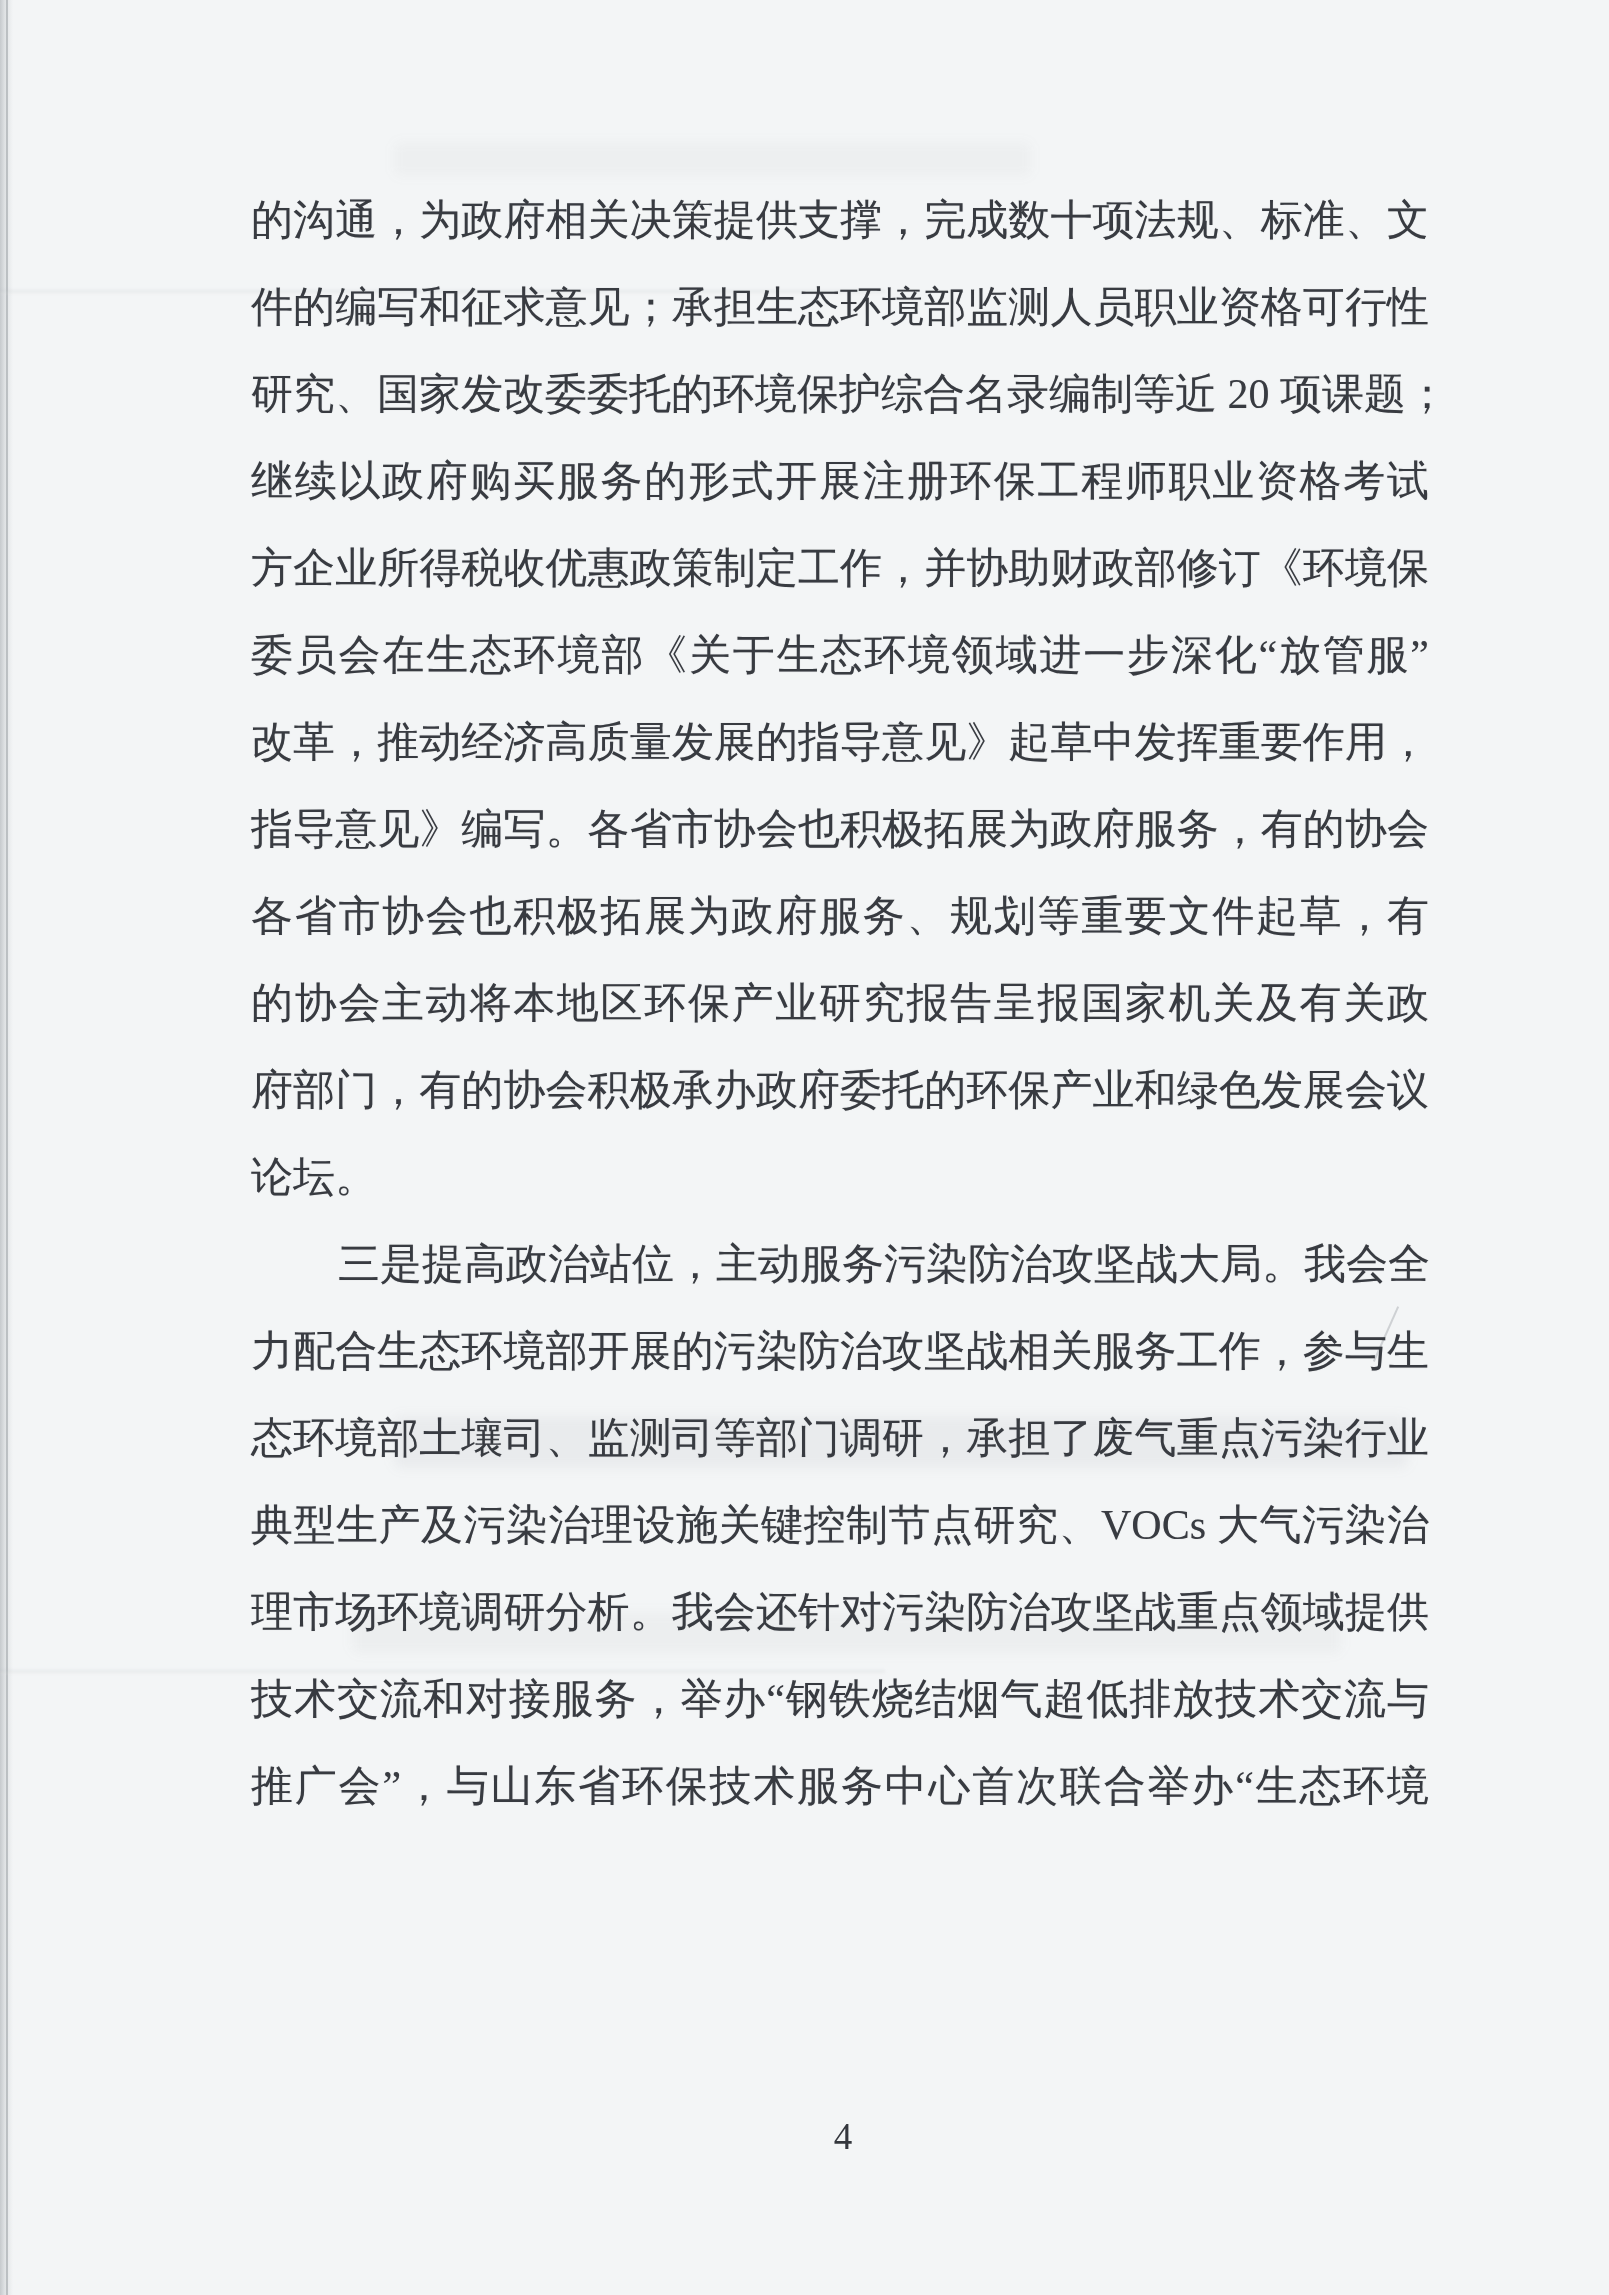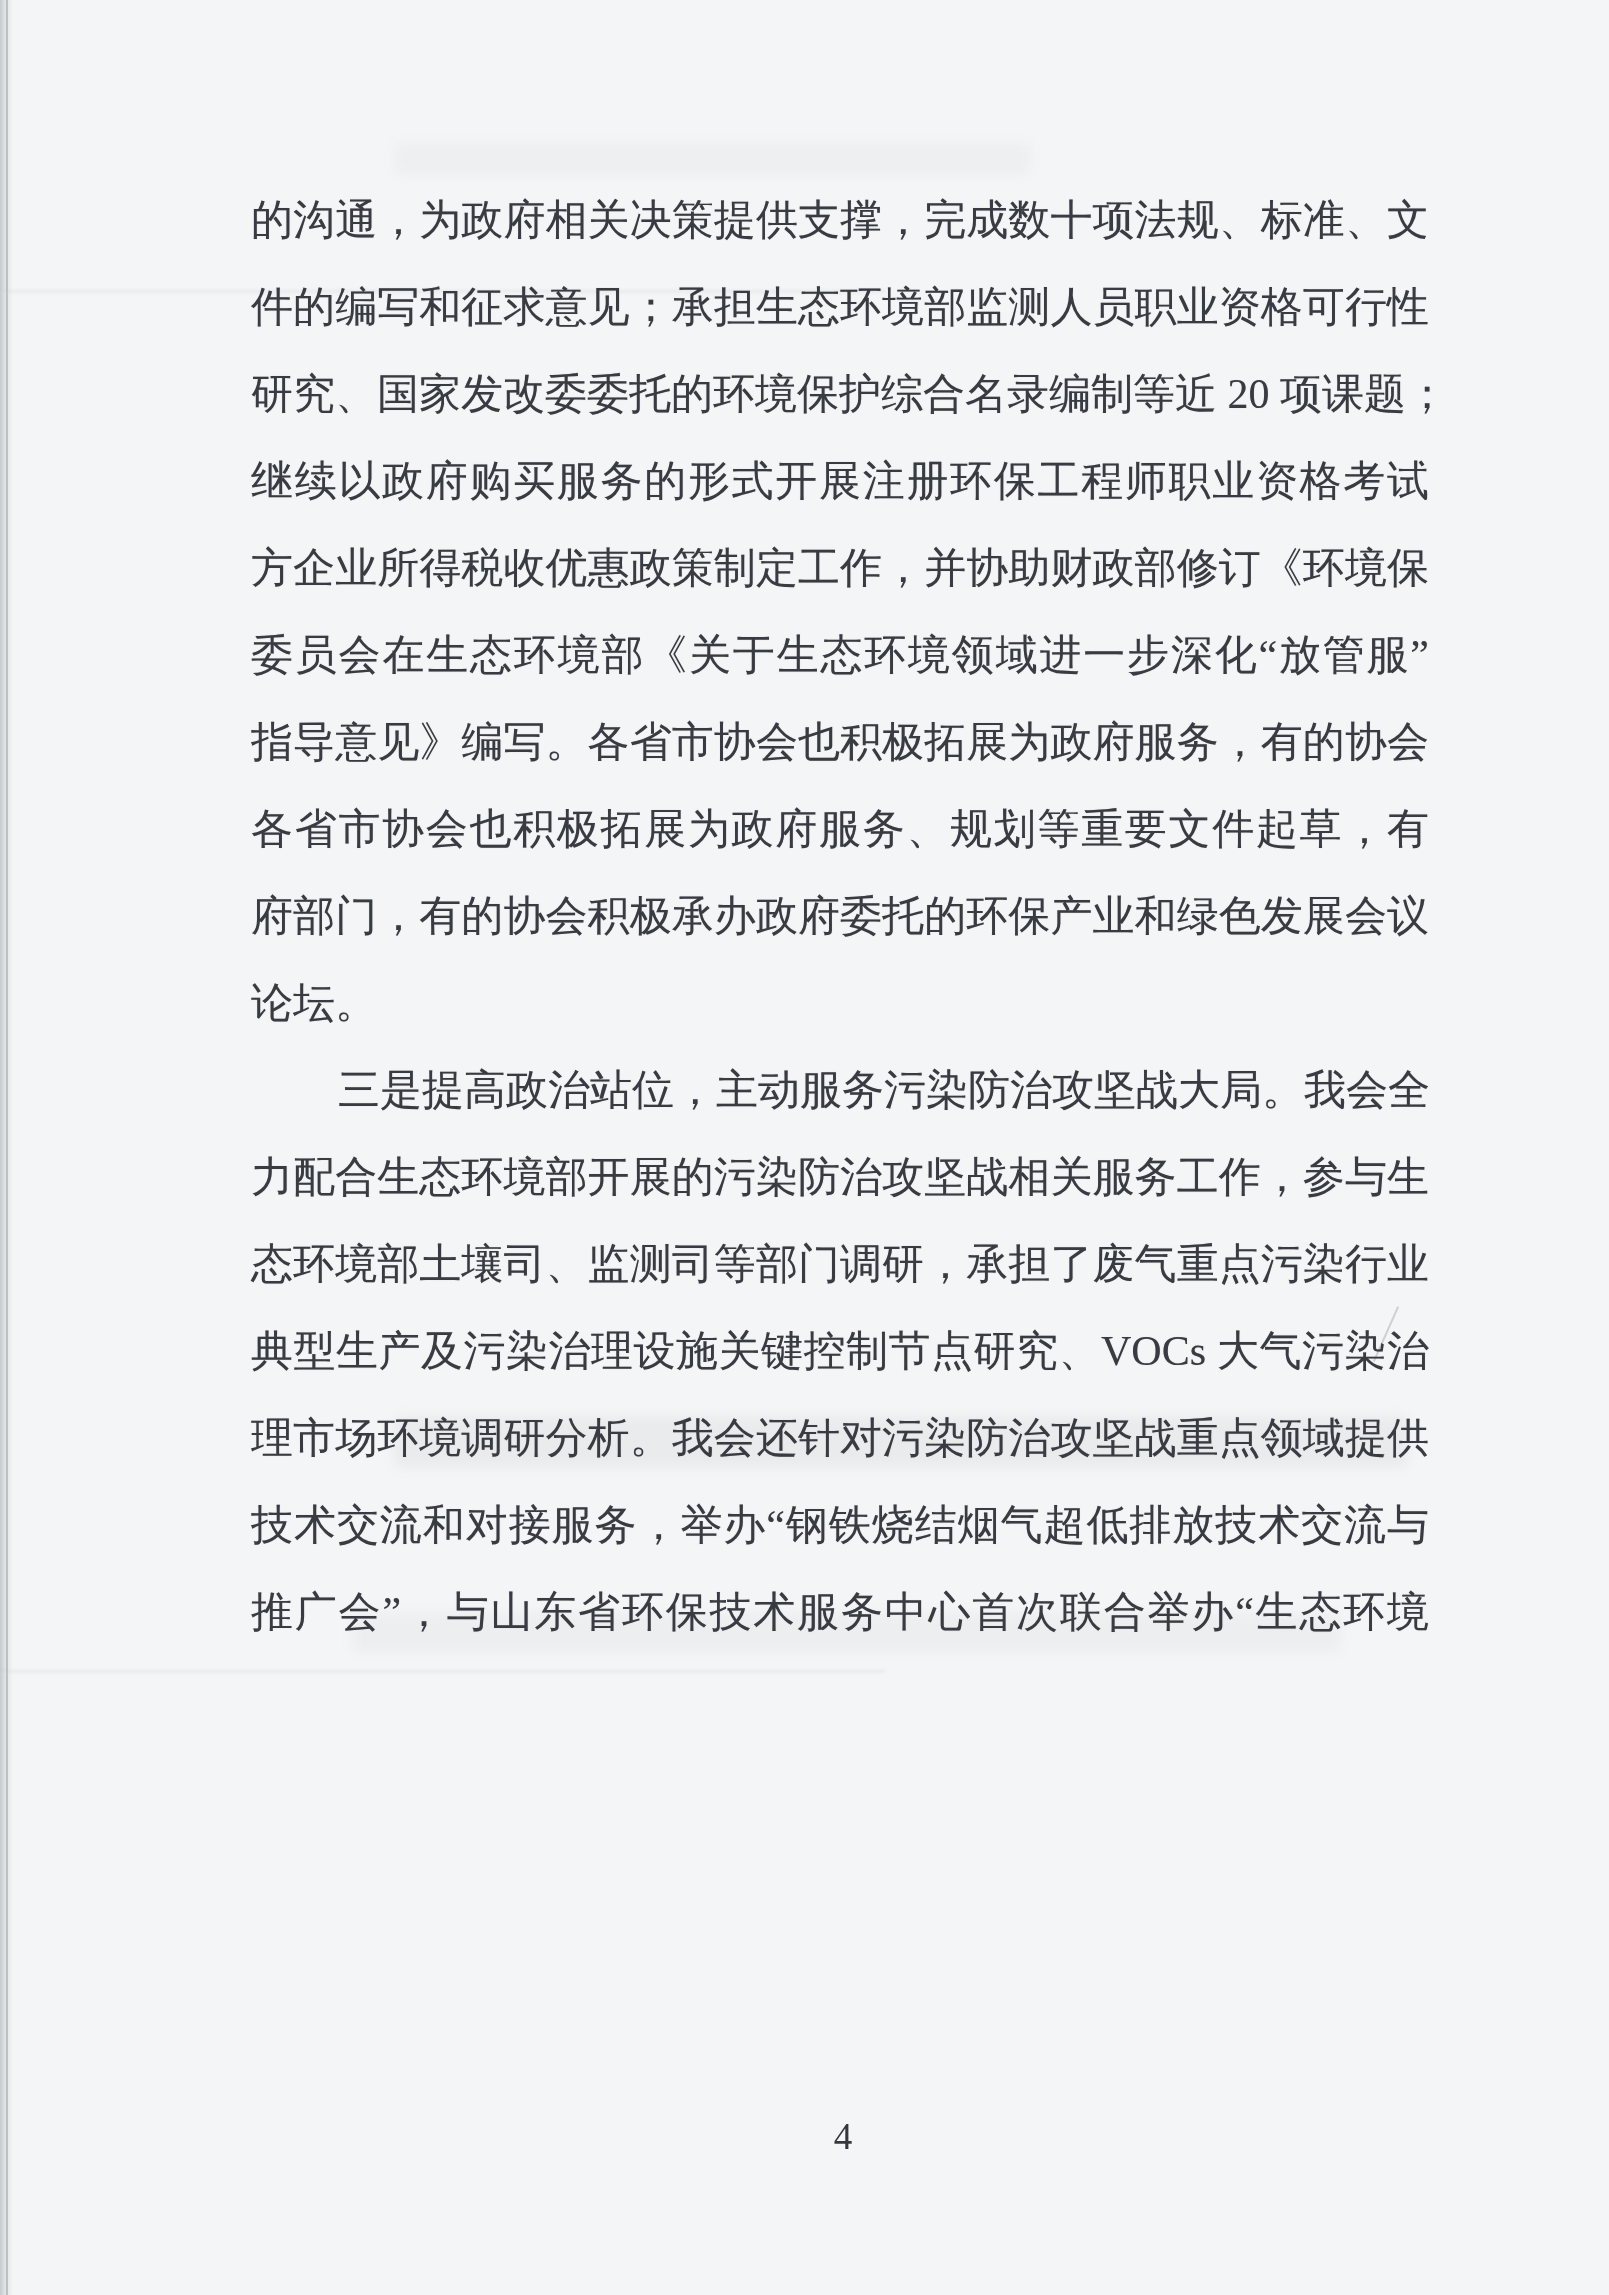--- a/index.html
+++ b/index.html
@@ -81,22 +81,24 @@
   <div class="smudge s3"></div>
   <div class="scratch"></div>
 
   <div class="content" id="content">
       <div class="line">的沟通，为政府相关决策提供支撑，完成数十项法规、标准、文</div>
       <div class="line">件的编写和征求意见；承担生态环境部监测人员职业资格可行性</div>
       <div class="line">研究、国家发改委委托的环境保护综合名录编制等近 20 项课题；</div>
       <div class="line">继续以政府购买服务的形式开展注册环保工程师职业资格考试</div>
       <div class="line">方企业所得税收优惠政策制定工作，并协助财政部修订《环境保</div>
       <div class="line">委员会在生态环境部《关于生态环境领域进一步深化“放管服”</div>
+      <div class="line">改革，推动经济高质量发展的指导意见》起草中发挥重要作用，</div>
       <div class="line">指导意见》编写。各省市协会也积极拓展为政府服务，有的协会</div>
       <div class="line">各省市协会也积极拓展为政府服务、规划等重要文件起草，有</div>
+      <div class="line">的协会主动将本地区环保产业研究报告呈报国家机关及有关政</div>
       <div class="line">府部门，有的协会积极承办政府委托的环保产业和绿色发展会议</div>
       <div class="line short">论坛。</div>
       <div class="line indent">三是提高政治站位，主动服务污染防治攻坚战大局。我会全</div>
       <div class="line">力配合生态环境部开展的污染防治攻坚战相关服务工作，参与生</div>
       <div class="line">态环境部土壤司、监测司等部门调研，承担了废气重点污染行业</div>
       <div class="line">典型生产及污染治理设施关键控制节点研究、VOCs 大气污染治</div>
       <div class="line">理市场环境调研分析。我会还针对污染防治攻坚战重点领域提供</div>
       <div class="line">技术交流和对接服务，举办“钢铁烧结烟气超低排放技术交流与</div>
       <div class="line">推广会”，与山东省环保技术服务中心首次联合举办“生态环境</div>
     </div>

